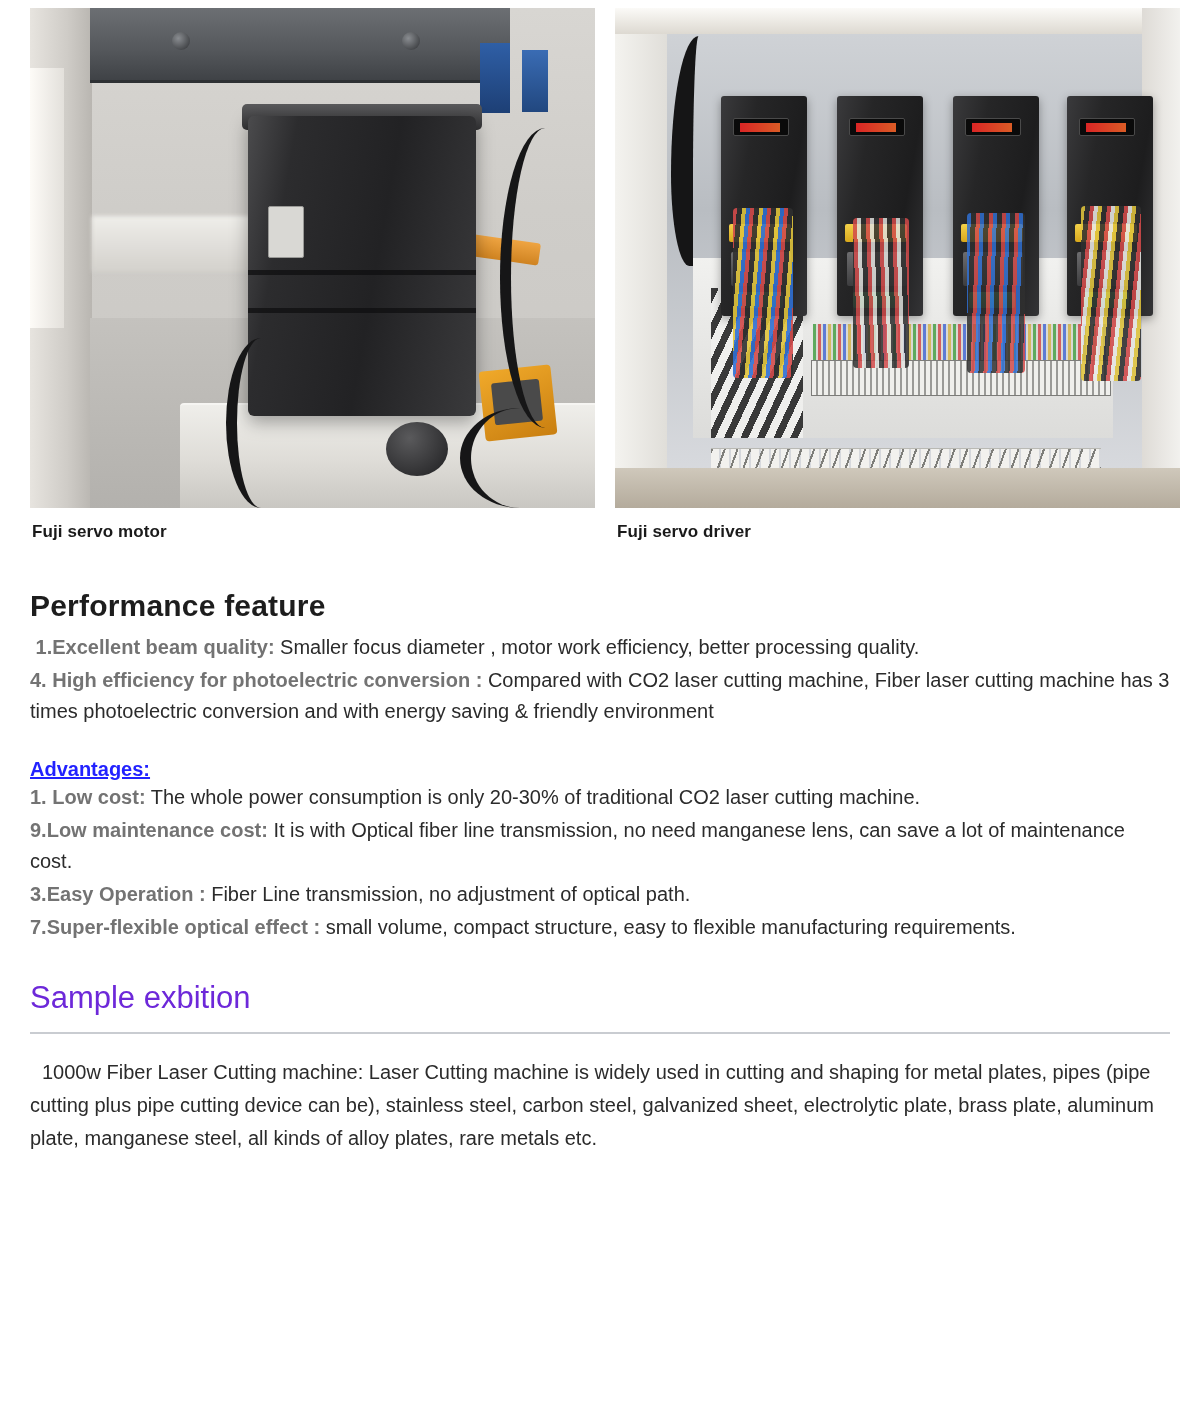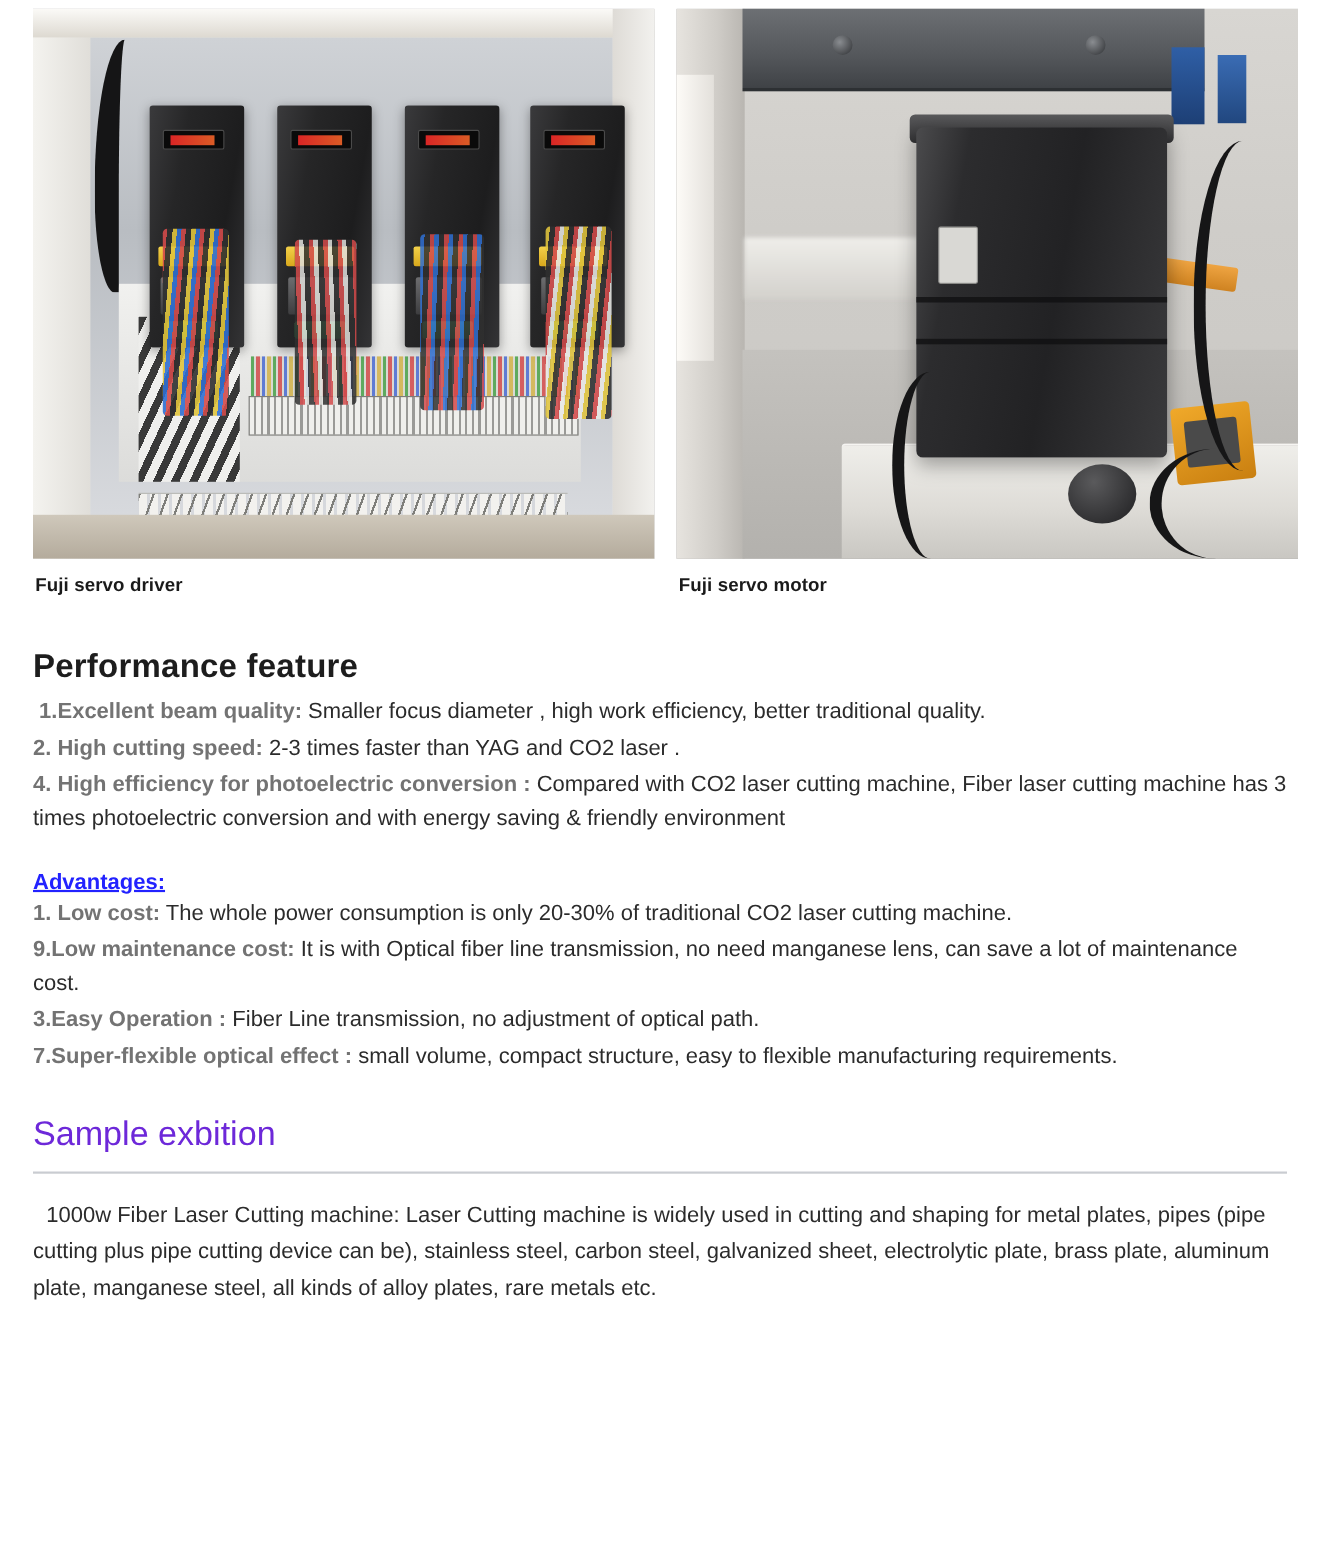--- a/index.html
+++ b/index.html
@@ -269,68 +269,20 @@
     margin: 0;
     text-indent: 12px;
   }
 </style>
 </head>
 <body>
 
 <div class="page">
 
   <div class="image-row">
-
-    <div class="image-col">
-      <div class="photo">
-        <div class="p2-bg"></div>
-        <div class="p2-interior"></div>
-        <div class="p2-backplate"></div>
-        <div class="p2-stripe"></div>
-        <div class="p2-ribbon"></div>
-        <div class="p2-terminal"></div>
-        <div class="p2-comb"></div>
-        <div class="p2-frame-left"></div>
-        <div class="p2-frame-top"></div>
-        <div class="p2-frame-right"></div>
-        <div class="p2-floor"></div>
-
-        <div class="drive" style="left:106px;">
-          <div class="screen"></div>
-            <div class="yellowtag"></div>
-          <div class="conn"></div>
-            <div class="greenconn"></div>
-        </div>
-        <div class="drive" style="left:222px;">
-          <div class="screen"></div>
-            <div class="yellowtag"></div>
-          <div class="conn"></div>
-            <div class="greenconn"></div>
-        </div>
-        <div class="drive" style="left:338px;">
-          <div class="screen"></div>
-            <div class="yellowtag"></div>
-          <div class="conn"></div>
-            <div class="greenconn"></div>
-        </div>
-        <div class="drive" style="left:452px;">
-          <div class="screen"></div>
-            <div class="yellowtag"></div>
-          <div class="conn"></div>
-            <div class="greenconn"></div>
-        </div>
-
-        <div class="p2-bigcable"></div>
-        <div class="wirebundle" style="left:118px;top:200px;width:60px;height:170px;background:repeating-linear-gradient(95deg,#d24a4a 0 4px,#2f2f2f 4px 9px,#e0c43c 9px 13px,#2f6fd2 13px 17px);opacity:.9;"></div>
-        <div class="wirebundle" style="left:238px;top:210px;width:56px;height:150px;background:repeating-linear-gradient(88deg,#2f2f2f 0 5px,#d24a4a 5px 9px,#e0e0dc 9px 13px);opacity:.85;"></div>
-        <div class="wirebundle" style="left:352px;top:205px;width:58px;height:160px;background:repeating-linear-gradient(92deg,#2f6fd2 0 4px,#2f2f2f 4px 9px,#d24a4a 9px 13px);opacity:.85;"></div>
-        <div class="wirebundle" style="left:466px;top:198px;width:60px;height:175px;background:repeating-linear-gradient(96deg,#e0c43c 0 4px,#2f2f2f 4px 9px,#d24a4a 9px 13px,#e8e8e4 13px 17px);opacity:.88;"></div>
-      </div>
-      <div class="caption">Fuji servo driver</div>
-    </div>
 
     <div class="image-col">
       <div class="photo">
         <div class="p1-bg"></div>
         <div class="p1-rail"></div>
         <div class="p1-rail2"></div>
         <div class="p1-blur-strip"></div>
         <div class="p1-machine-top"></div>
         <div class="p1-bolt" style="left:142px;"></div>
         <div class="p1-bolt" style="left:372px;"></div>
@@ -346,29 +298,74 @@
         <div class="p1-label"></div>
         <div class="p1-conn"></div>
         <div class="p1-conn2"></div>
         <div class="p1-knob"></div>
         <div class="p1-cable" style="left:470px;top:120px;width:90px;height:300px;"></div>
         <div class="p1-cable" style="left:196px;top:330px;width:70px;height:170px;"></div>
         <div class="p1-cable" style="left:430px;top:400px;width:120px;height:100px;"></div>
       </div>
       <div class="caption">Fuji servo motor</div>
     </div>
+
+    <div class="image-col">
+      <div class="photo">
+        <div class="p2-bg"></div>
+        <div class="p2-interior"></div>
+        <div class="p2-backplate"></div>
+        <div class="p2-stripe"></div>
+        <div class="p2-ribbon"></div>
+        <div class="p2-terminal"></div>
+        <div class="p2-comb"></div>
+        <div class="p2-frame-left"></div>
+        <div class="p2-frame-top"></div>
+        <div class="p2-frame-right"></div>
+        <div class="p2-floor"></div>
+
+        <div class="drive" style="left:106px;">
+          <div class="screen"></div>
+            <div class="yellowtag"></div>
+          <div class="conn"></div>
+            <div class="greenconn"></div>
+        </div>
+        <div class="drive" style="left:222px;">
+          <div class="screen"></div>
+            <div class="yellowtag"></div>
+          <div class="conn"></div>
+            <div class="greenconn"></div>
+        </div>
+        <div class="drive" style="left:338px;">
+          <div class="screen"></div>
+            <div class="yellowtag"></div>
+          <div class="conn"></div>
+            <div class="greenconn"></div>
+        </div>
+        <div class="drive" style="left:452px;">
+          <div class="screen"></div>
+            <div class="yellowtag"></div>
+          <div class="conn"></div>
+            <div class="greenconn"></div>
+        </div>
+
+        <div class="p2-bigcable"></div>
+        <div class="wirebundle" style="left:118px;top:200px;width:60px;height:170px;background:repeating-linear-gradient(95deg,#d24a4a 0 4px,#2f2f2f 4px 9px,#e0c43c 9px 13px,#2f6fd2 13px 17px);opacity:.9;"></div>
+        <div class="wirebundle" style="left:238px;top:210px;width:56px;height:150px;background:repeating-linear-gradient(88deg,#2f2f2f 0 5px,#d24a4a 5px 9px,#e0e0dc 9px 13px);opacity:.85;"></div>
+        <div class="wirebundle" style="left:352px;top:205px;width:58px;height:160px;background:repeating-linear-gradient(92deg,#2f6fd2 0 4px,#2f2f2f 4px 9px,#d24a4a 9px 13px);opacity:.85;"></div>
+        <div class="wirebundle" style="left:466px;top:198px;width:60px;height:175px;background:repeating-linear-gradient(96deg,#e0c43c 0 4px,#2f2f2f 4px 9px,#d24a4a 9px 13px,#e8e8e4 13px 17px);opacity:.88;"></div>
+      </div>
+      <div class="caption">Fuji servo driver</div>
+    </div>
   </div>
 
   <h2 class="section-title">Performance feature</h2>
 
   <p class="body-line">
-    &nbsp;<b>1.Excellent beam quality:</b><span> Smaller focus diameter , high work efficiency, better traditional quality.</span>
-  </p>
-  <p class="body-line">
-    <b>2. High cutting speed:</b><span> 2-3 times faster than YAG and CO2 laser .</span>
+    &nbsp;<b>1.Excellent beam quality:</b><span> Smaller focus diameter , motor work efficiency, better processing quality.</span>
   </p>
   <p class="body-line">
     <b>4. High efficiency for photoelectric conversion :</b><span> Compared with CO2 laser cutting machine, Fiber laser cutting machine has 3 times photoelectric conversion and with energy saving &amp; friendly environment</span>
   </p>
 
   <div class="spacer"></div>
 
   <p class="advantages-head" style="color: rgb(34, 34, 255);">Advantages:</p>
 
   <p class="body-line">

